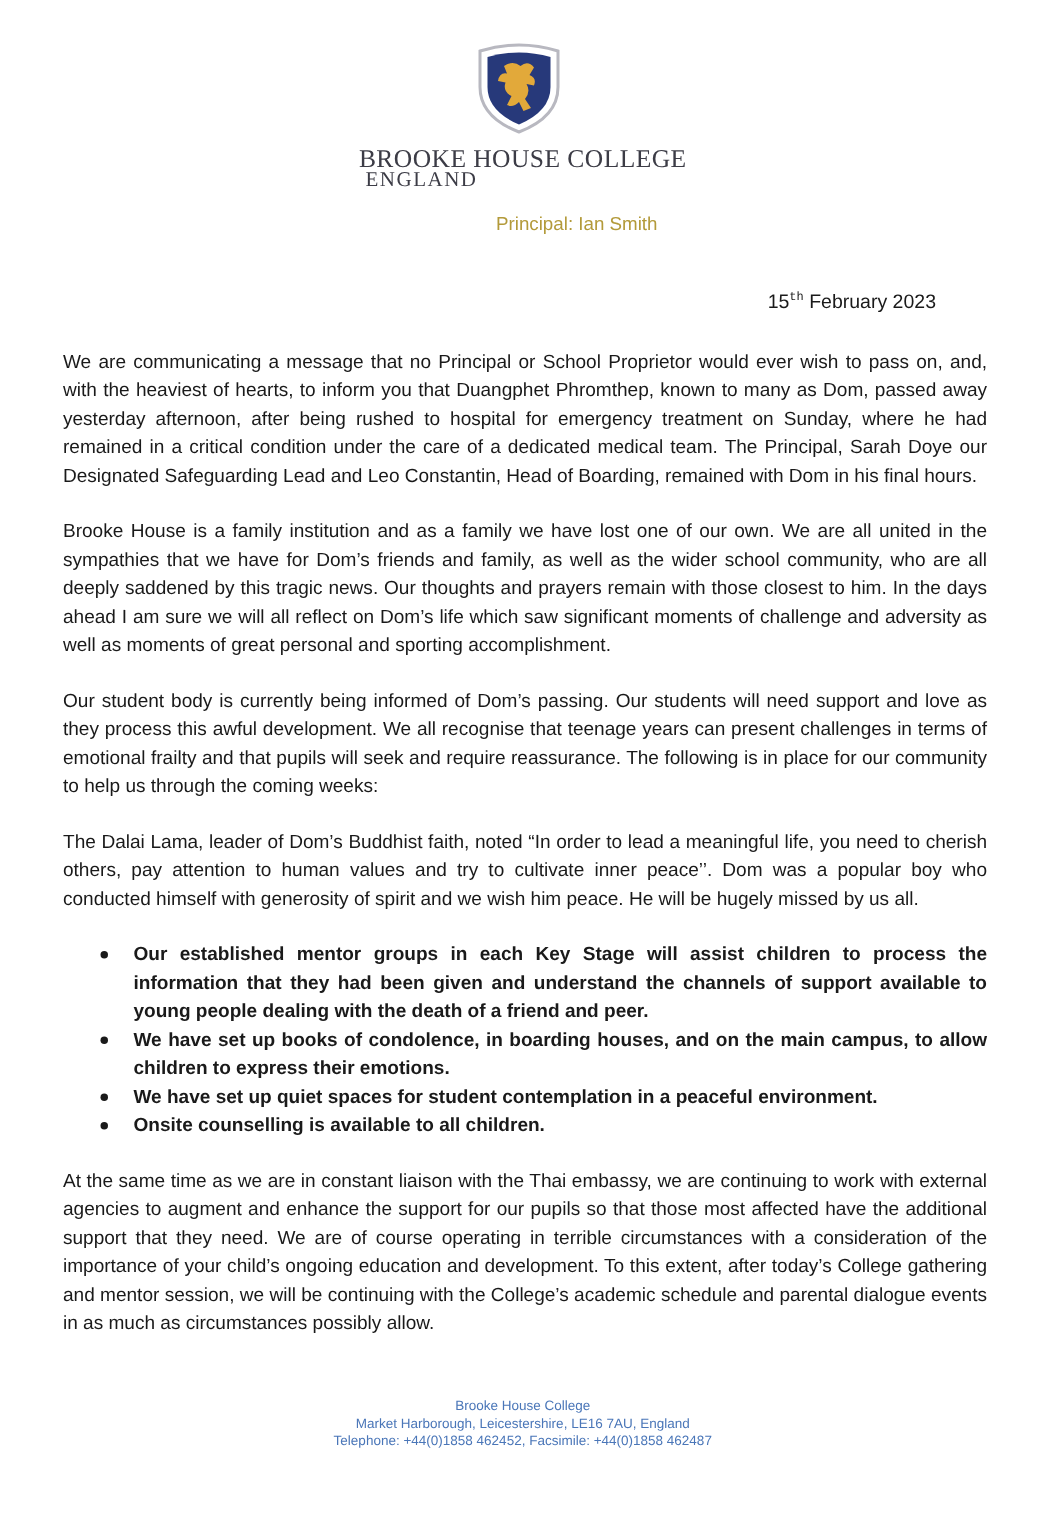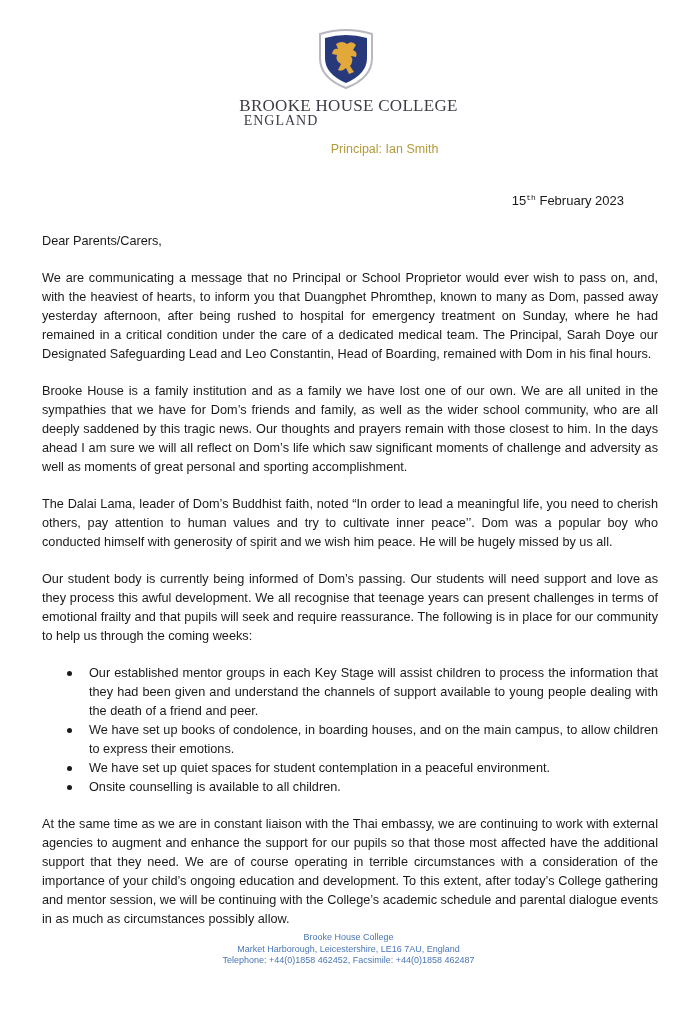--- a/index.html
+++ b/index.html
@@ -28,21 +28,21 @@
     position: absolute; top: 193px; right: 73px;
     font-size: 13px; color: #1a1a1a;
   }
   .date sup { font-size: 8px; vertical-align: 5px; line-height: 0; font-family: Liberation Mono, monospace; }
   .letter {
     position: absolute; left: 42px; top: 232px; width: 616px;
     font-size: 12.7px; line-height: 19px; text-align: justify;
   }
   .letter p { margin: 0 0 18px 0; }
   .letter p.greet { margin-bottom: 18px; }
-  .letter ul { margin: 12px 0 18px 0; padding: 0; list-style: none; }
+  .letter ul { margin: 12px 0 18px 0; padding: 0; list-style: none; font-weight: bold; }
   .letter ul li { position: relative; padding-left: 47px; }
   .letter ul li .bullet {
     position: absolute; left: 25px; top: 7px; width: 5px; height: 5px;
     border-radius: 50%; background: #1a1a1a;
   }
   .footer {
     position: absolute; top: 932px; left: 0; width: 697px; text-align: center;
     font-size: 9px; line-height: 11.5px; color: #4a76b8;
   }
 </style>
@@ -56,25 +56,24 @@
     <path d="M20 16 Q26 12 31 16 Q36 12 40 17 L37 22 Q42 24 40 29 L35 28 Q38 33 34 38 L38 44 L33 46 L30 40 Q26 44 22 42 L25 36 Q19 33 21 27 L16 26 Q17 20 22 21 Z" fill="#e2a93a"></path>
   </svg>
   <div class="college-name">BROOKE HOUSE COLLEGE</div>
   <div class="college-country">ENGLAND</div>
   <div class="principal">Principal: Ian Smith</div>
 </div>
 
 <div class="date"><span>15</span><sup>th</sup><span> February 2023</span></div>
 
 <div class="letter">
-  <p class="greet">Dear Parents/Carers,</p>
   <p>We are communicating a message that no Principal or School Proprietor would ever wish to pass on, and, with the heaviest of hearts, to inform you that Duangphet Phromthep, known to many as Dom, passed away yesterday afternoon, after being rushed to hospital for emergency treatment on Sunday, where he had remained in a critical condition under the care of a dedicated medical team. The Principal, Sarah Doye our Designated Safeguarding Lead and Leo Constantin, Head of Boarding, remained with Dom in his final hours.</p>
   <p>Brooke House is a family institution and as a family we have lost one of our own. We are all united in the sympathies that we have for Dom’s friends and family, as well as the wider school community, who are all deeply saddened by this tragic news. Our thoughts and prayers remain with those closest to him. In the days ahead I am sure we will all reflect on Dom’s life which saw significant moments of challenge and adversity as well as moments of great personal and sporting accomplishment.</p>
+  <p>Our student body is currently being informed of Dom’s passing. Our students will need support and love as they process this awful development. We all recognise that teenage years can present challenges in terms of emotional frailty and that pupils will seek and require reassurance. The following is in place for our community to help us through the coming weeks:</p>
   <p>The Dalai Lama, leader of Dom’s Buddhist faith, noted “In order to lead a meaningful life, you need to cherish others, pay attention to human values and try to cultivate inner peace’’. Dom was a popular boy who conducted himself with generosity of spirit and we wish him peace. He will be hugely missed by us all.</p>
-  <p>Our student body is currently being informed of Dom’s passing. Our students will need support and love as they process this awful development. We all recognise that teenage years can present challenges in terms of emotional frailty and that pupils will seek and require reassurance. The following is in place for our community to help us through the coming weeks:</p>
   <ul>
     <li><span class="bullet"></span><span>Our established mentor groups in each Key Stage will assist children to process the information that they had been given and understand the channels of support available to young people dealing with the death of a friend and peer.</span></li>
     <li><span class="bullet"></span><span>We have set up books of condolence, in boarding houses, and on the main campus, to allow children to express their emotions.</span></li>
     <li><span class="bullet"></span><span>We have set up quiet spaces for student contemplation in a peaceful environment.</span></li>
     <li><span class="bullet"></span><span>Onsite counselling is available to all children.</span></li>
   </ul>
   <p>At the same time as we are in constant liaison with the Thai embassy, we are continuing to work with external agencies to augment and enhance the support for our pupils so that those most affected have the additional support that they need. We are of course operating in terrible circumstances with a consideration of the importance of your child’s ongoing education and development. To this extent, after today’s College gathering and mentor session, we will be continuing with the College’s academic schedule and parental dialogue events in as much as circumstances possibly allow.</p>
 </div>
 
 <div class="footer">

